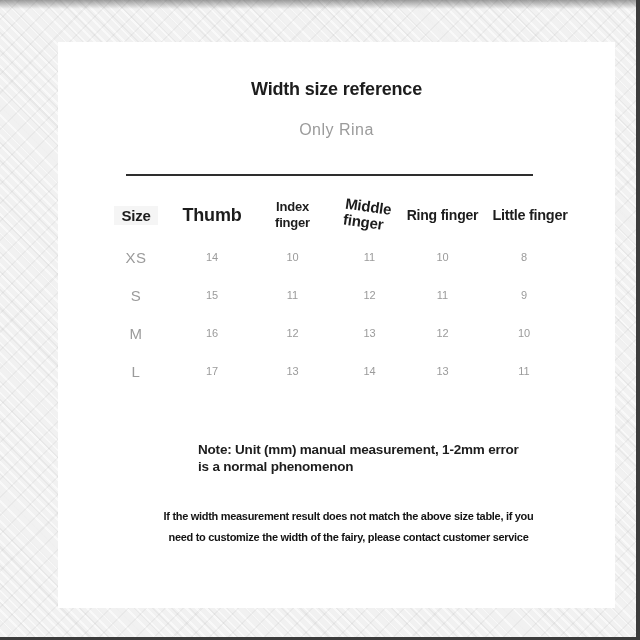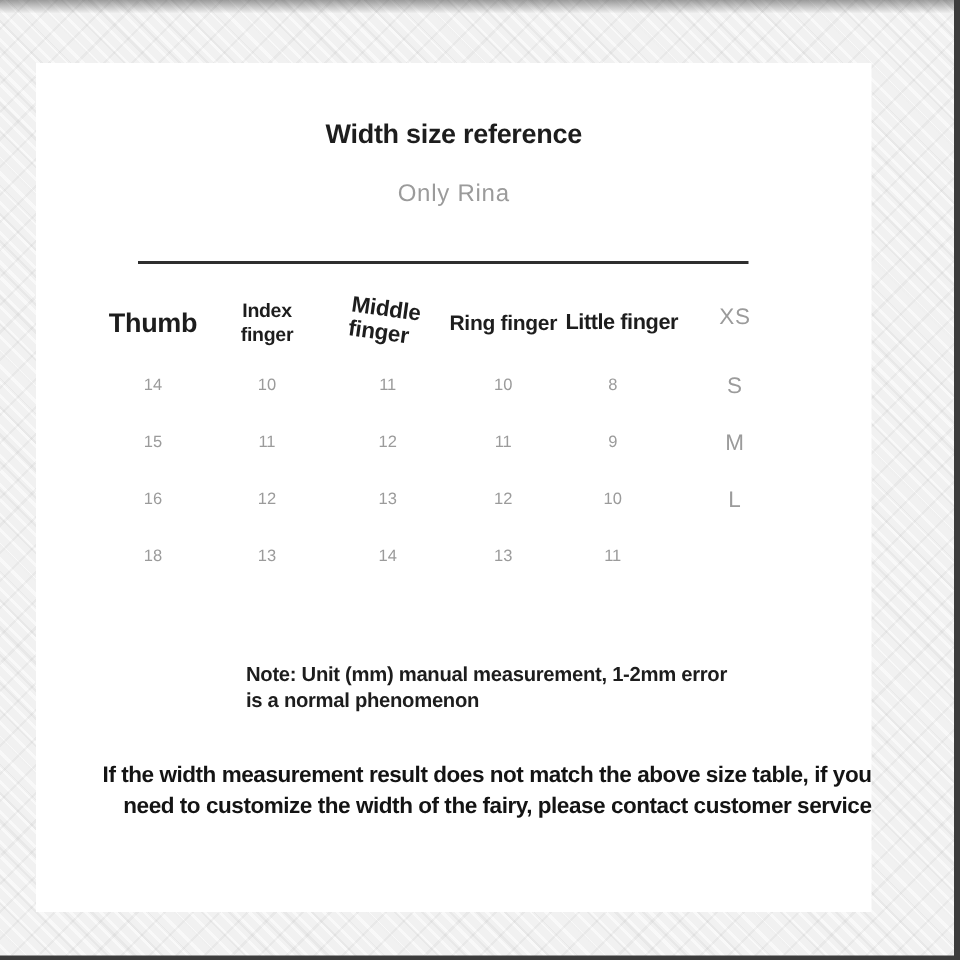--- a/index.html
+++ b/index.html
@@ -21,21 +21,21 @@
   }
   .right-edge {
     position: absolute; top: 0; right: 0; bottom: 0; width: 4px;
     background: #3c3c3c; z-index: 4;
   }
   .bottom-edge {
     position: absolute; left: 0; right: 0; bottom: 0; height: 3px;
     background: #3c3c3c; z-index: 4;
   }
   .panel {
-    position: absolute; left: 24px; top: 42px;
+    position: absolute; left: 58px; top: 42px;
     width: 557px; height: 566px;
     background: #ffffff;
     z-index: 2;
   }
   .title {
     margin: 36px 0 0 0;
     text-align: center;
     font-size: 18px; font-weight: 700;
     letter-spacing: -0.2px;
     color: #1d1d1d;
@@ -78,22 +78,22 @@
   .d-num { font-size: 11px; }
   .note {
     margin: 51px 0 0 140px;
     font-size: 13.5px; font-weight: 700;
     letter-spacing: -0.2px;
     color: #1d1d1d;
     line-height: 17px;
   }
   .footer-text {
     margin: 31px 0 0 0;
-    text-align: right;
-    font-size: 15px; font-weight: 700;
+    text-align: center;
+    font-size: 11px; font-weight: 700;
     letter-spacing: -0.3px;
     color: #141414;
     line-height: 21px;
     white-space: nowrap;
     padding-left: 24px;
   }
 </style>
 </head>
 <body>
 
@@ -101,20 +101,23 @@
 <div class="right-edge"></div>
 <div class="bottom-edge"></div>
 
 <div class="panel">
   <div class="title">Width size reference</div>
   <div class="subtitle">Only Rina</div>
   <div class="divider"></div>
 
   <div class="size-table">
 
+    <div class="cell hcell h-size">
+      <span class="hl">Size</span>
+    </div>
     <div class="cell hcell h-thumb">Thumb</div>
     <div class="cell hcell h-index">
       <span class="wrapbox">Index finger</span>
     </div>
     <div class="cell hcell h-middle">
       <span class="wrapbox">Middle finger</span>
     </div>
     <div class="cell hcell h-ring">Ring finger</div>
     <div class="cell hcell h-little">Little finger</div>
 
@@ -133,21 +136,21 @@
     <div class="cell dcell d-num">9</div>
 
     <div class="cell dcell d-size">M</div>
     <div class="cell dcell d-num">16</div>
     <div class="cell dcell d-num">12</div>
     <div class="cell dcell d-num">13</div>
     <div class="cell dcell d-num">12</div>
     <div class="cell dcell d-num">10</div>
 
     <div class="cell dcell d-size">L</div>
-    <div class="cell dcell d-num">18</div>
+    <div class="cell dcell d-num">17</div>
     <div class="cell dcell d-num">13</div>
     <div class="cell dcell d-num">14</div>
     <div class="cell dcell d-num">13</div>
     <div class="cell dcell d-num">11</div>
   </div>
 
   <div class="note">
     <div>Note: Unit (mm) manual measurement, 1-2mm error</div>
     <div>is a normal phenomenon</div>
   </div>

